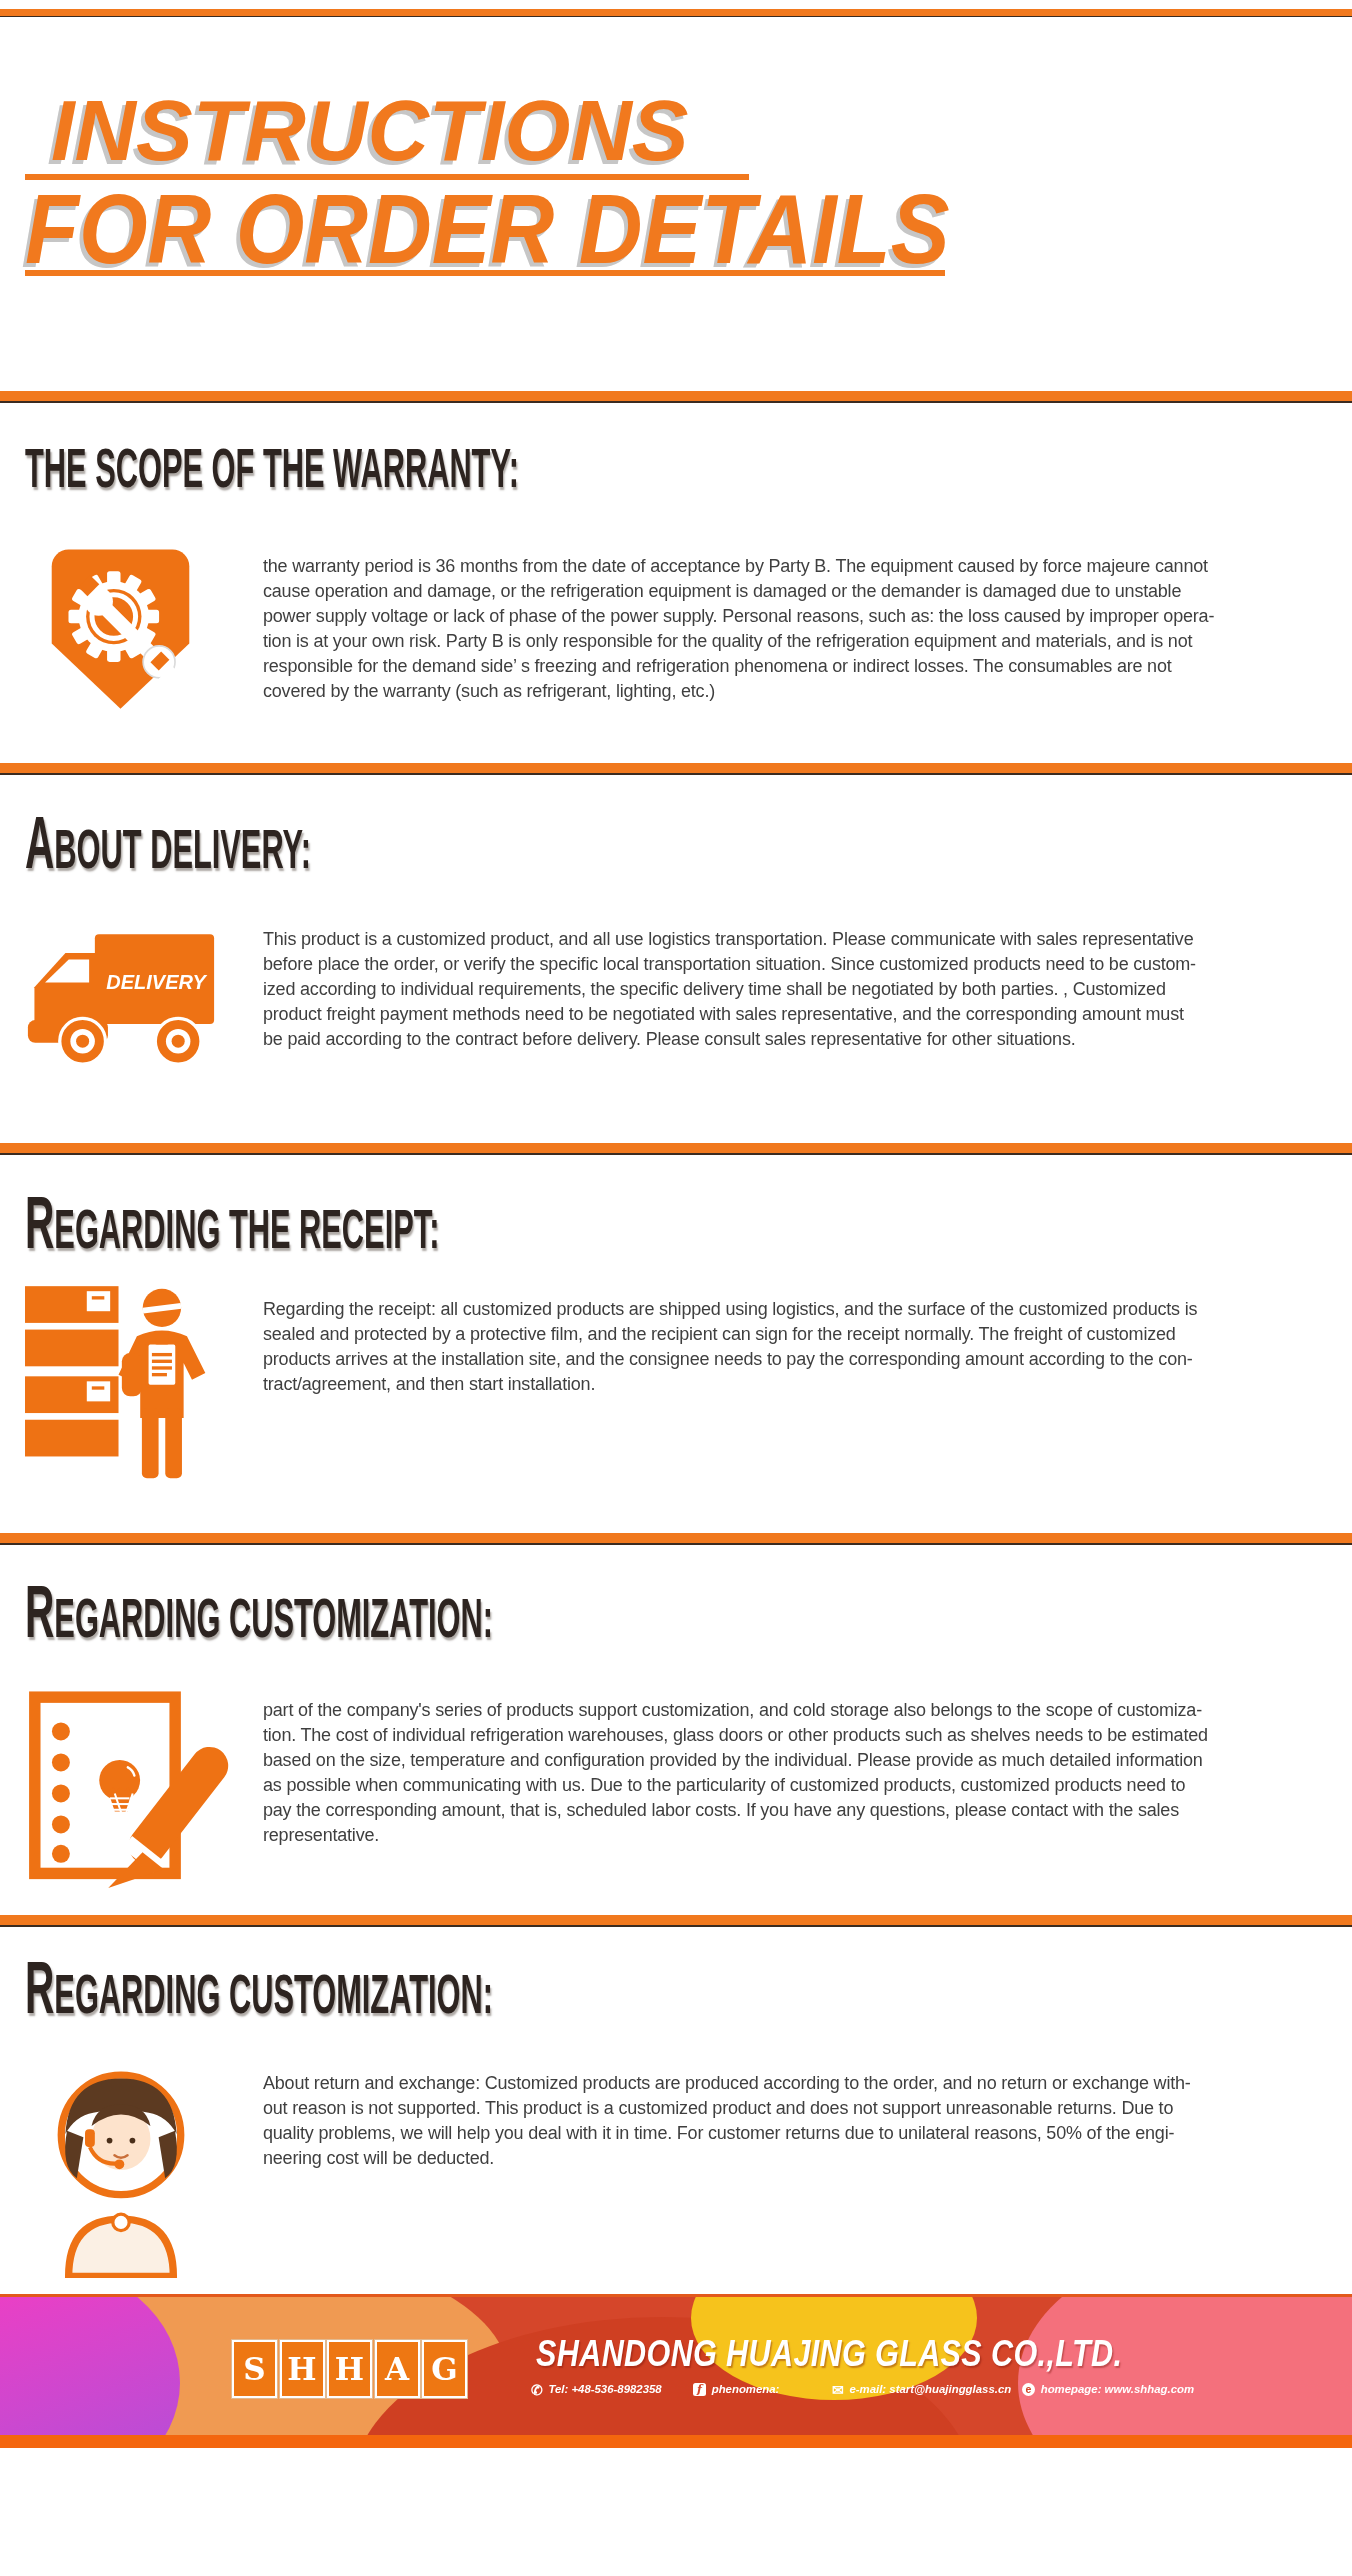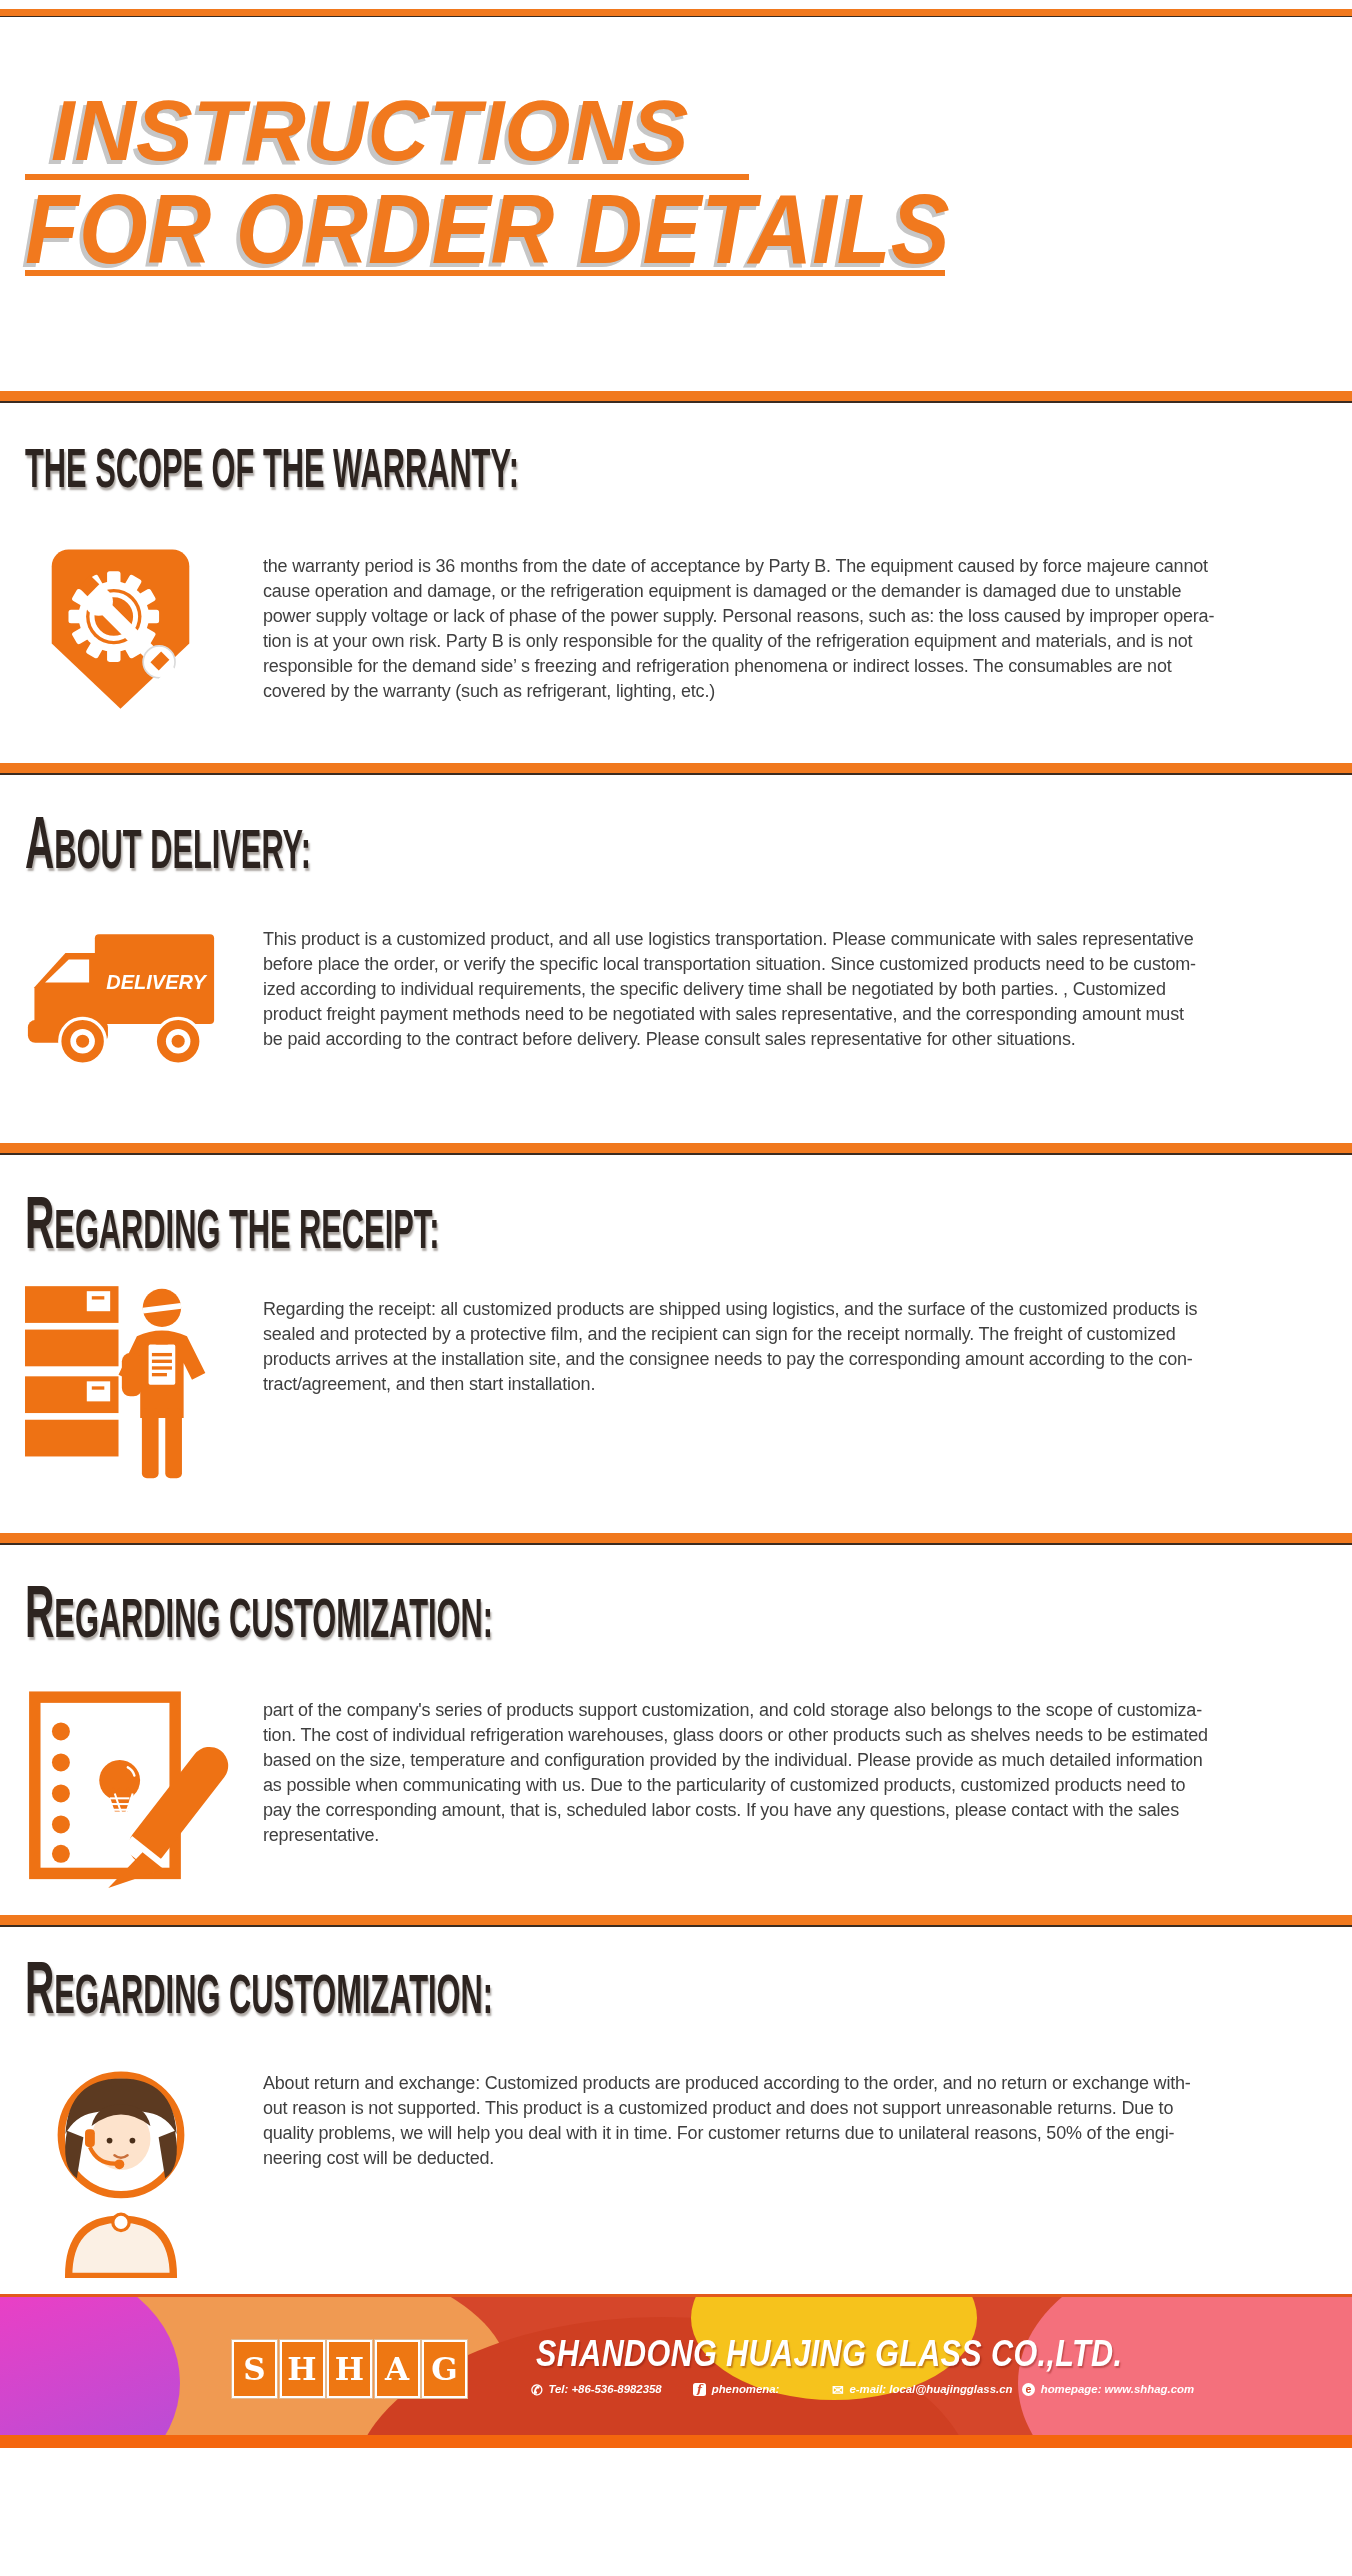--- a/index.html
+++ b/index.html
@@ -235,29 +235,29 @@
       <span class="tile">H</span>
       <span class="tile">H</span>
       <span class="tile">A</span>
       <span class="tile">G</span>
     </div>
 
     <div class="company">SHANDONG HUAJING GLASS CO.,LTD.</div>
 
     <div class="c-item" style="left:531px">
       <span class="ci glyph">✆</span>
-      <span>Tel: +86-536-8982358</span>
+      <span>Tel: +48-536-8982358</span>
     </div>
     <div class="c-item" style="left:693px">
       <span class="ci fb">f</span>
       <span>phenomena:</span>
     </div>
     <div class="c-item" style="left:832px">
       <span class="ci glyph">✉</span>
-      <span>e-mail: local@huajingglass.cn</span>
+      <span>e-mail: start@huajingglass.cn</span>
     </div>
     <div class="c-item" style="left:1022px">
       <span class="ci web">e</span>
       <span>homepage: www.shhag.com</span>
     </div>
 
     <div class="footer-strip"></div>
   </div>
 
 </div>

